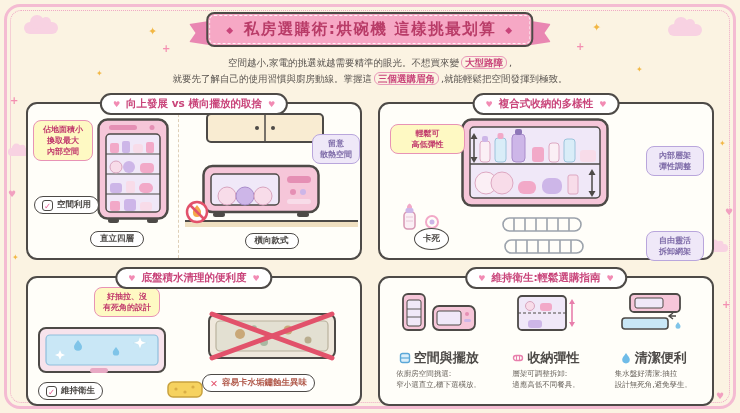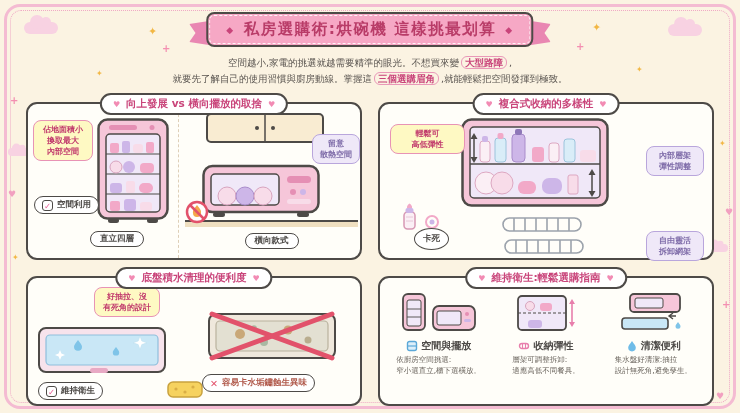--- a/index.html
+++ b/index.html
@@ -63,21 +63,21 @@
   .half { position:absolute; top:0; bottom:0; }
   .p1-left { left:0; width:150px; }
   .p1-right { left:150px; width:186px; border-left:1.5px dashed #DECFB8; }
   .abs { position:absolute; }
   .counter { position:absolute; left:6px; right:6px; top:116px; height:7px; background:#EFDFC0; border-top:2px solid #4D4A47; }
 
   
   .sum-wrap { position:absolute; inset:12px 8px 6px 8px; display:flex; gap:6px; }
   .sum-col { width:106px; display:flex; flex-direction:column; align-items:center; }
   .sum-illus { height:44px; display:flex; align-items:flex-end; justify-content:center; }
-  .sum-title { display:flex; align-items:center; gap:3px; font-size:10px; font-weight:bold; color:#4D4A47; margin-top:5px; }
+  .sum-title { display:flex; align-items:center; gap:3px; font-size:13px; font-weight:bold; color:#4D4A47; margin-top:15px; }
   .sum-desc { font-size:7.5px; line-height:10.5px; color:#6B655E; white-space:pre-line; text-align:left; margin-top:2px; }
 </style>
 </head>
 <body>
 
 <div class="poster">
   <div class="frame"></div>
   <div class="frame-inner"></div>
 
   <div class="cloud" style="left:24px; top:22px;"></div>

